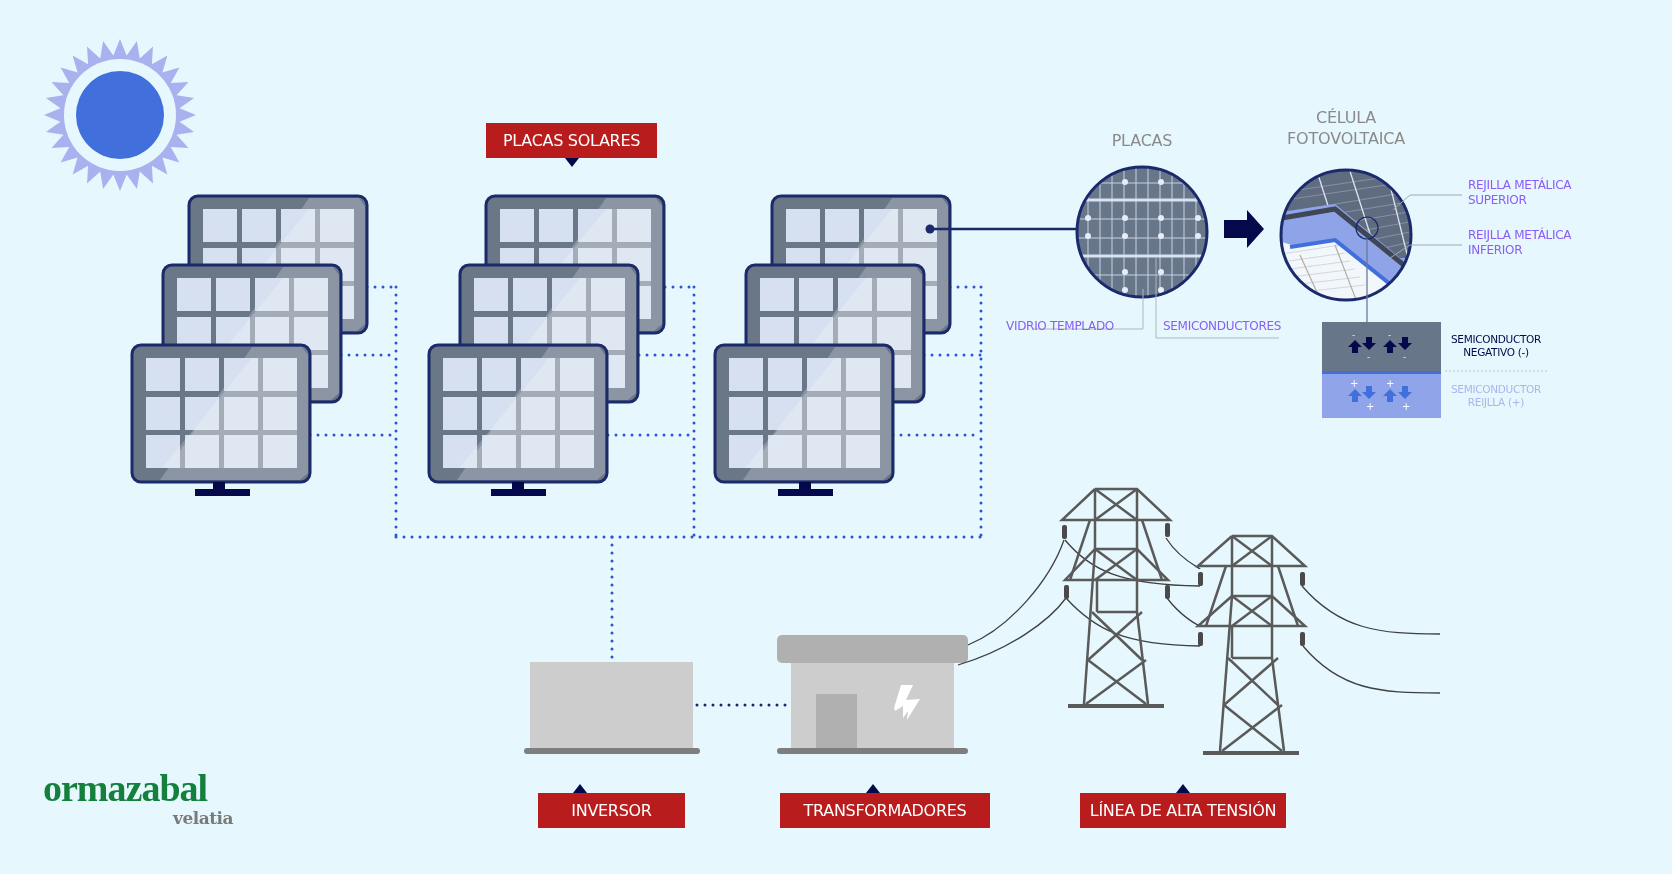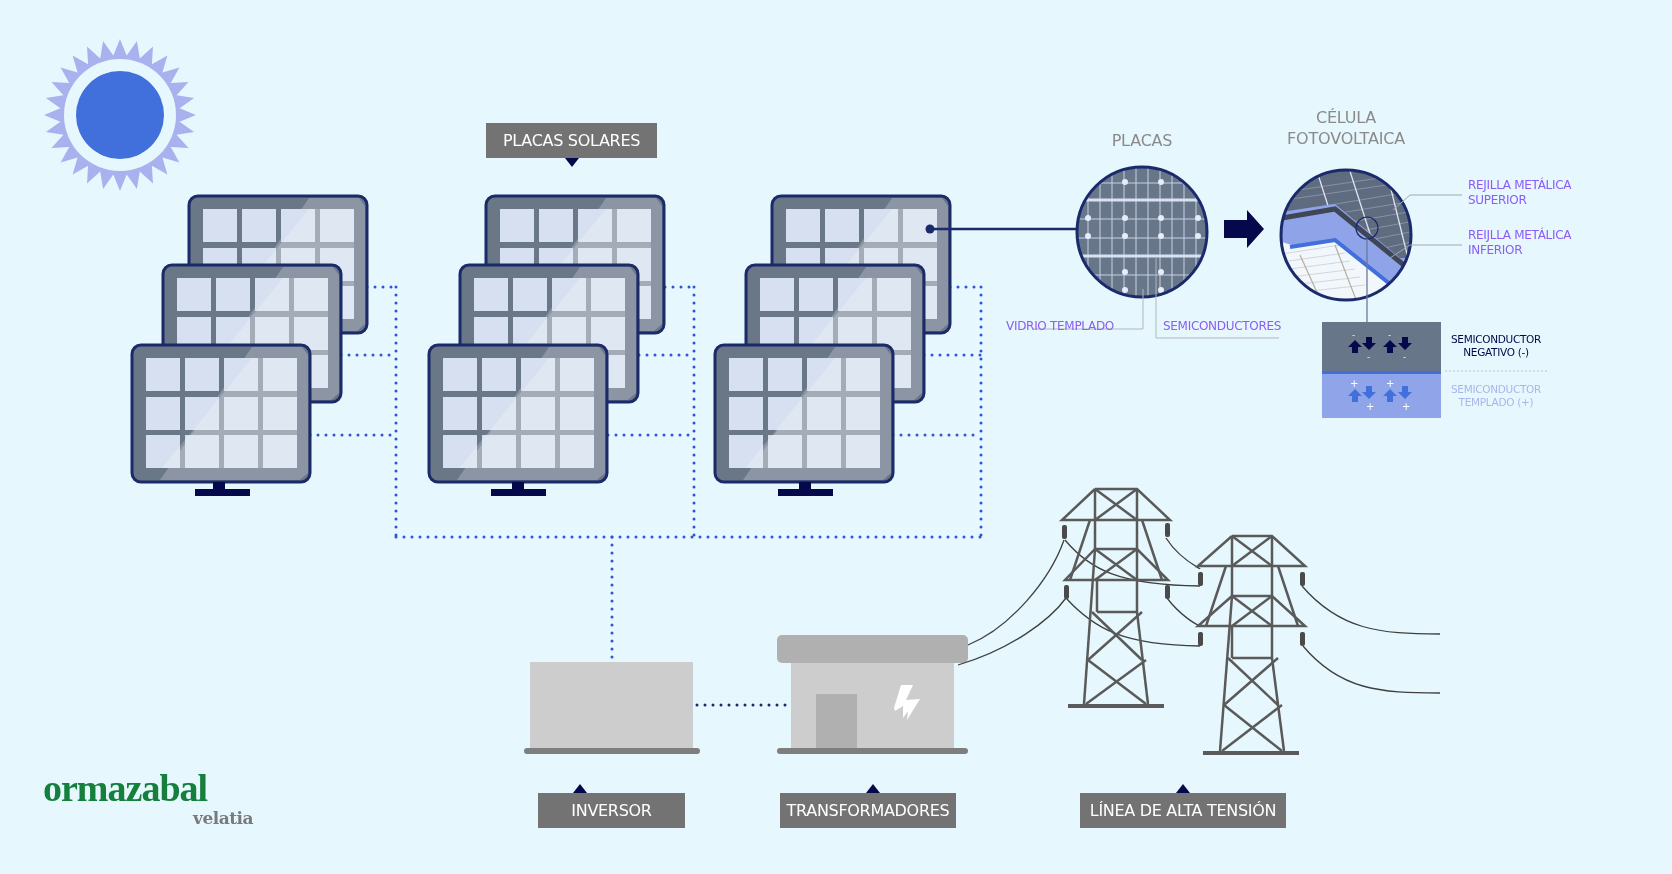--- a/index.html
+++ b/index.html
@@ -1,18 +1,18 @@
 <!DOCTYPE html>
 <html><head>
 <meta charset="utf-8">
 <style>
   html, body { margin: 0; padding: 0; }
   body { width: 1672px; height: 874px; background: #e6f8fd; position: relative; overflow: hidden; font-family: "DejaVu Sans", sans-serif; }
   svg.scene { position: absolute; left: 0; top: 0; }
-  .navy-label { position: absolute; background: #737373; color: #ffffff; font-family: "DejaVu Sans", sans-serif; font-size: 16px; display: flex; align-items: center; justify-content: center; letter-spacing: -0.3px; }
+  .navy-label { position: absolute; background: #b91c1c; color: #ffffff; font-family: "DejaVu Sans", sans-serif; font-size: 16px; display: flex; align-items: center; justify-content: center; letter-spacing: -0.3px; }
   .navy-label .ptr { position: absolute; width: 0; height: 0; border-left: 7px solid transparent; border-right: 7px solid transparent; }
   .ptr-down { border-top: 9px solid #05084a; bottom: -9px; }
   .ptr-up { border-bottom: 9px solid #05084a; top: -9px; }
   .gray-title { position: absolute; color: #8a8a8a; font-size: 16px; text-align: center; line-height: 21px; letter-spacing: -0.2px; }
   .small-gray { position: absolute; color: #8b5cf6; font-size: 12px; line-height: 15px; letter-spacing: -0.3px; }
   .small-navy { position: absolute; color: #05084a; font-size: 10.5px; line-height: 13px; text-align: center; letter-spacing: -0.3px; }
   .small-lav { position: absolute; color: #a9b6ec; font-size: 10.5px; line-height: 13px; text-align: center; letter-spacing: -0.3px; }
   .logo-main { position: absolute; color: #15803d; font-size: 38px; font-weight: bold; letter-spacing: -1px; font-family: Liberation Serif, serif; text-align: center; }
   .logo-sub { position: absolute; color: #7a7a7a; font-size: 17px; font-weight: bold; letter-spacing: -0.5px; font-family: "DejaVu Serif", serif; }
 </style>
@@ -299,21 +299,21 @@
 </svg>
 
 <div class="navy-label" style="left:486px; top:123px; width:171px; height:35px;">
   <span>PLACAS SOLARES</span>
   <span class="ptr ptr-down" style="left:79px;"></span>
 </div>
 <div class="navy-label" style="left:538px; top:793px; width:147px; height:35px;">
   <span>INVERSOR</span>
   <span class="ptr ptr-up" style="left:35px;"></span>
 </div>
-<div class="navy-label" style="left:780px; top:793px; width:176px; height:35px;">
+<div class="navy-label" style="left:780px; top:793px; width:210px; height:35px;">
   <span>TRANSFORMADORES</span>
   <span class="ptr ptr-up" style="left:86px;"></span>
 </div>
 <div class="navy-label" style="left:1080px; top:793px; width:206px; height:35px;">
   <span>LÍNEA DE ALTA TENSIÓN</span>
   <span class="ptr ptr-up" style="left:96px;"></span>
 </div>
 
 <div class="gray-title" style="left:1092px; top:130px; width:100px;">PLACAS</div>
 <div class="gray-title" style="left:1276px; top:107px; width:140px;">
@@ -332,19 +332,19 @@
   <div>REIJLLA METÁLICA</div>
   <div>INFERIOR</div>
 </div>
 
 <div class="small-navy" style="left:1448px; top:333px; width:96px;">
   <div>SEMICONDUCTOR</div>
   <div>NEGATIVO (-)</div>
 </div>
 <div class="small-lav" style="left:1448px; top:383px; width:96px;">
   <div>SEMICONDUCTOR</div>
-  <div>TEMPLADO (+)</div>
+  <div>REIJLLA (+)</div>
 </div>
 
 <div>
   <div class="logo-main" style="left:43px; top:766px;">ormazabal</div>
-  <div class="logo-sub" style="left:173px; top:808px;margin-left:20px;">velatia</div>
+  <div class="logo-sub" style="left:173px; top:808px;">velatia</div>
 </div>
 
 </body></html>

